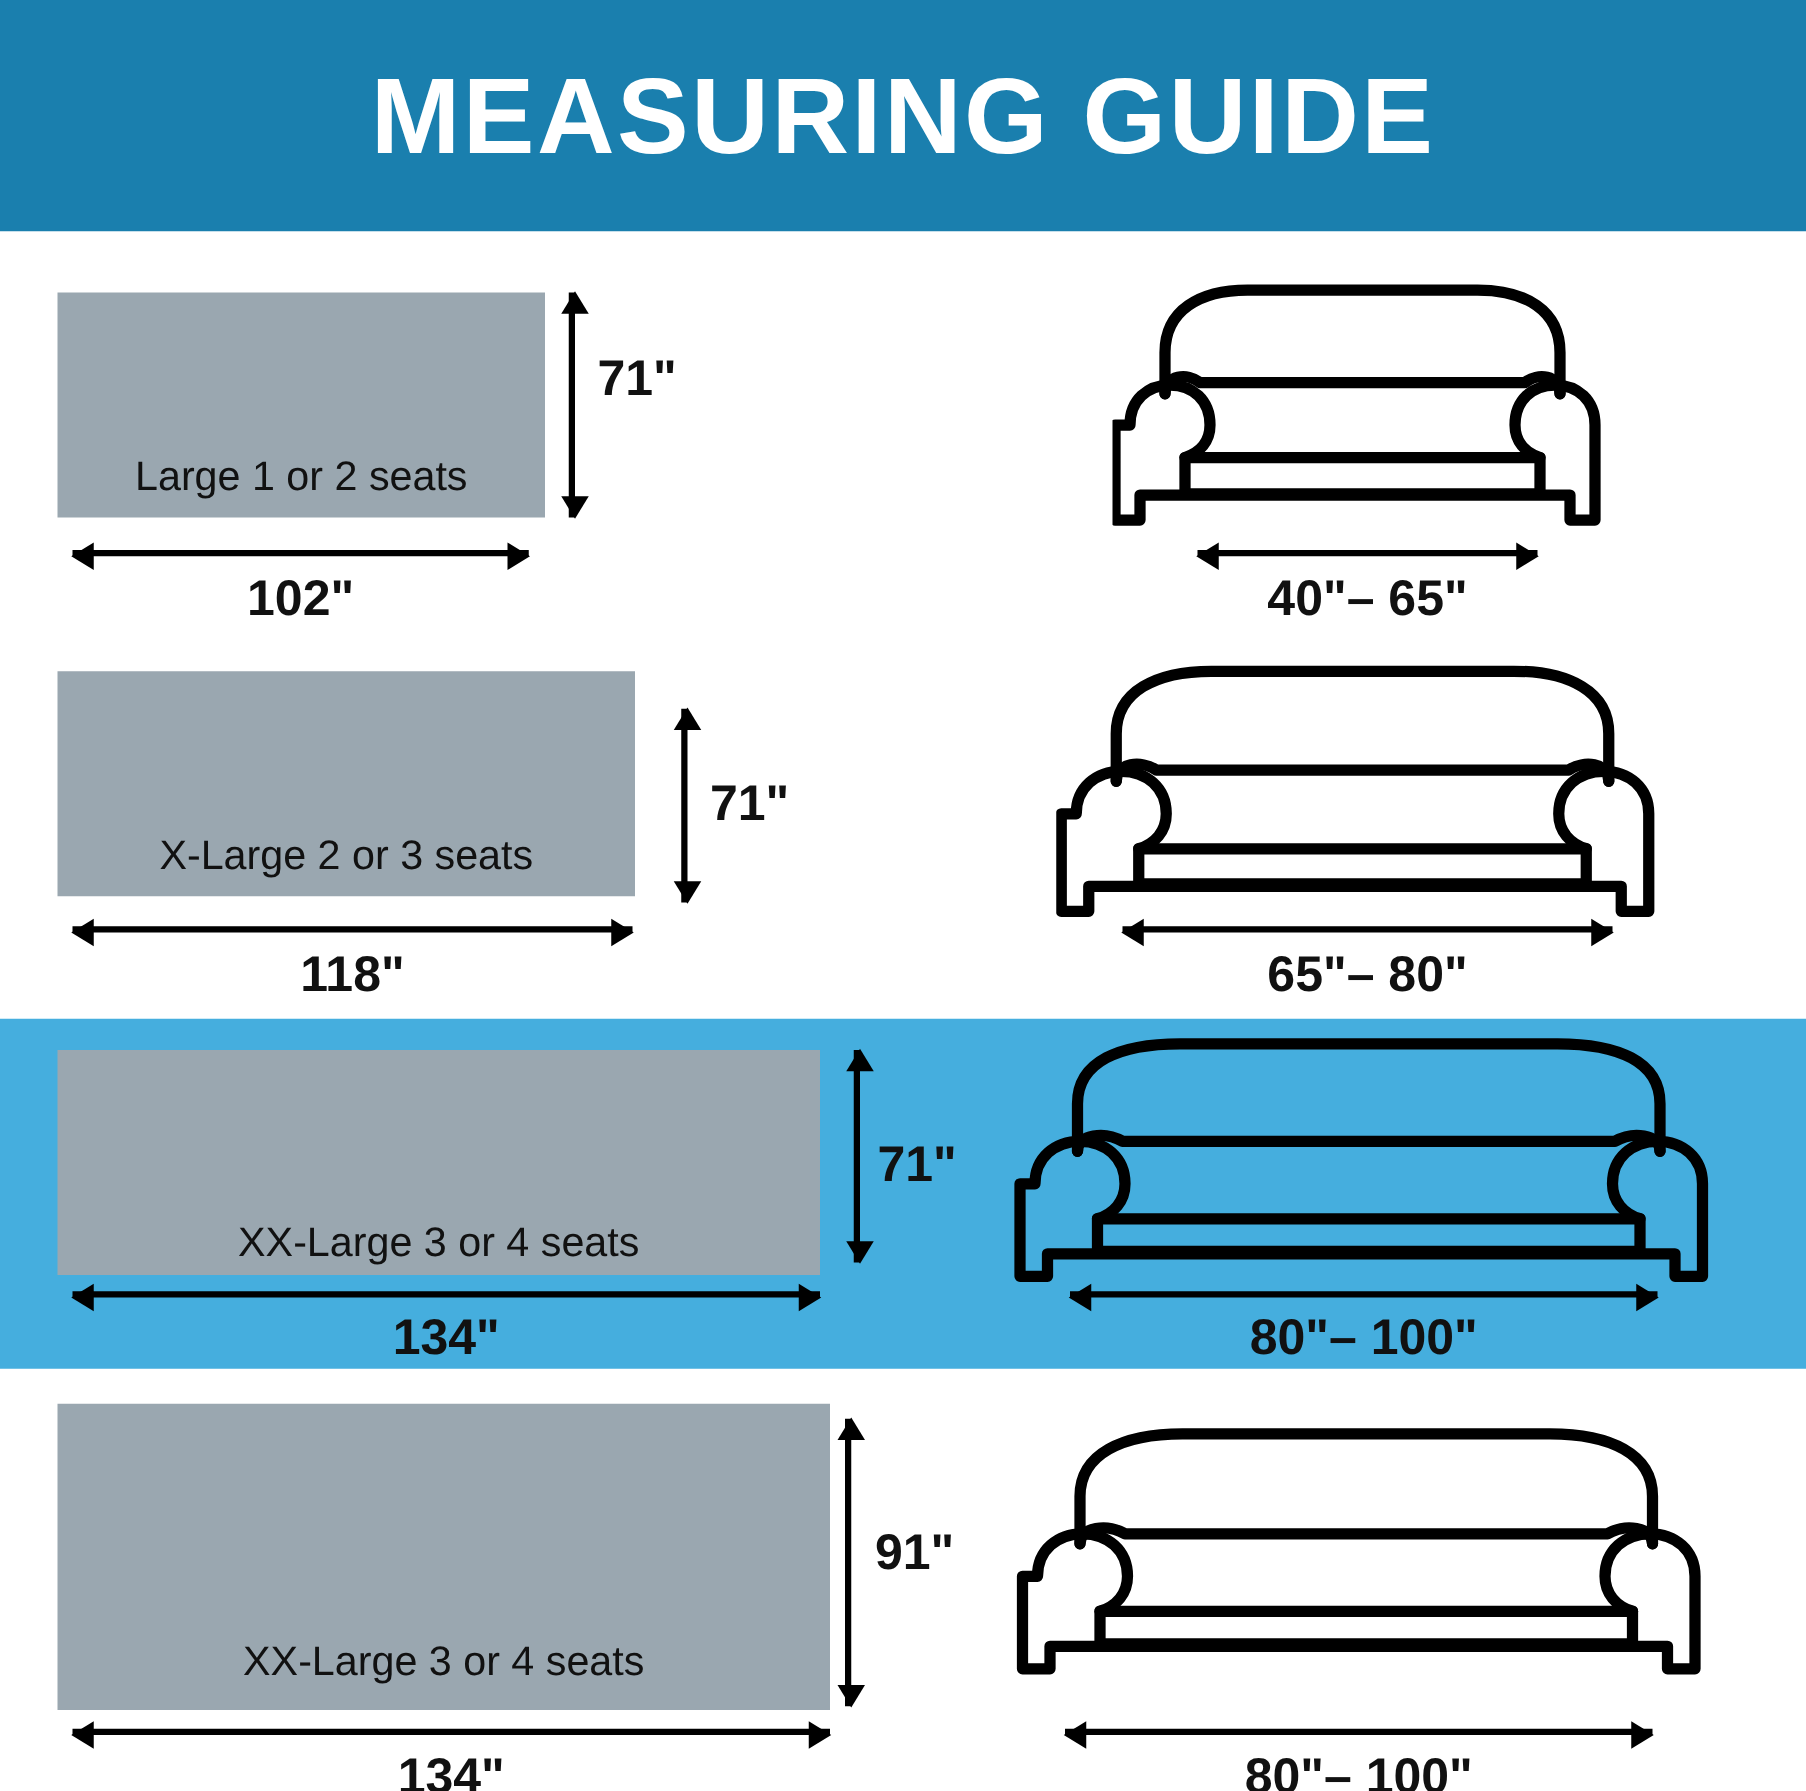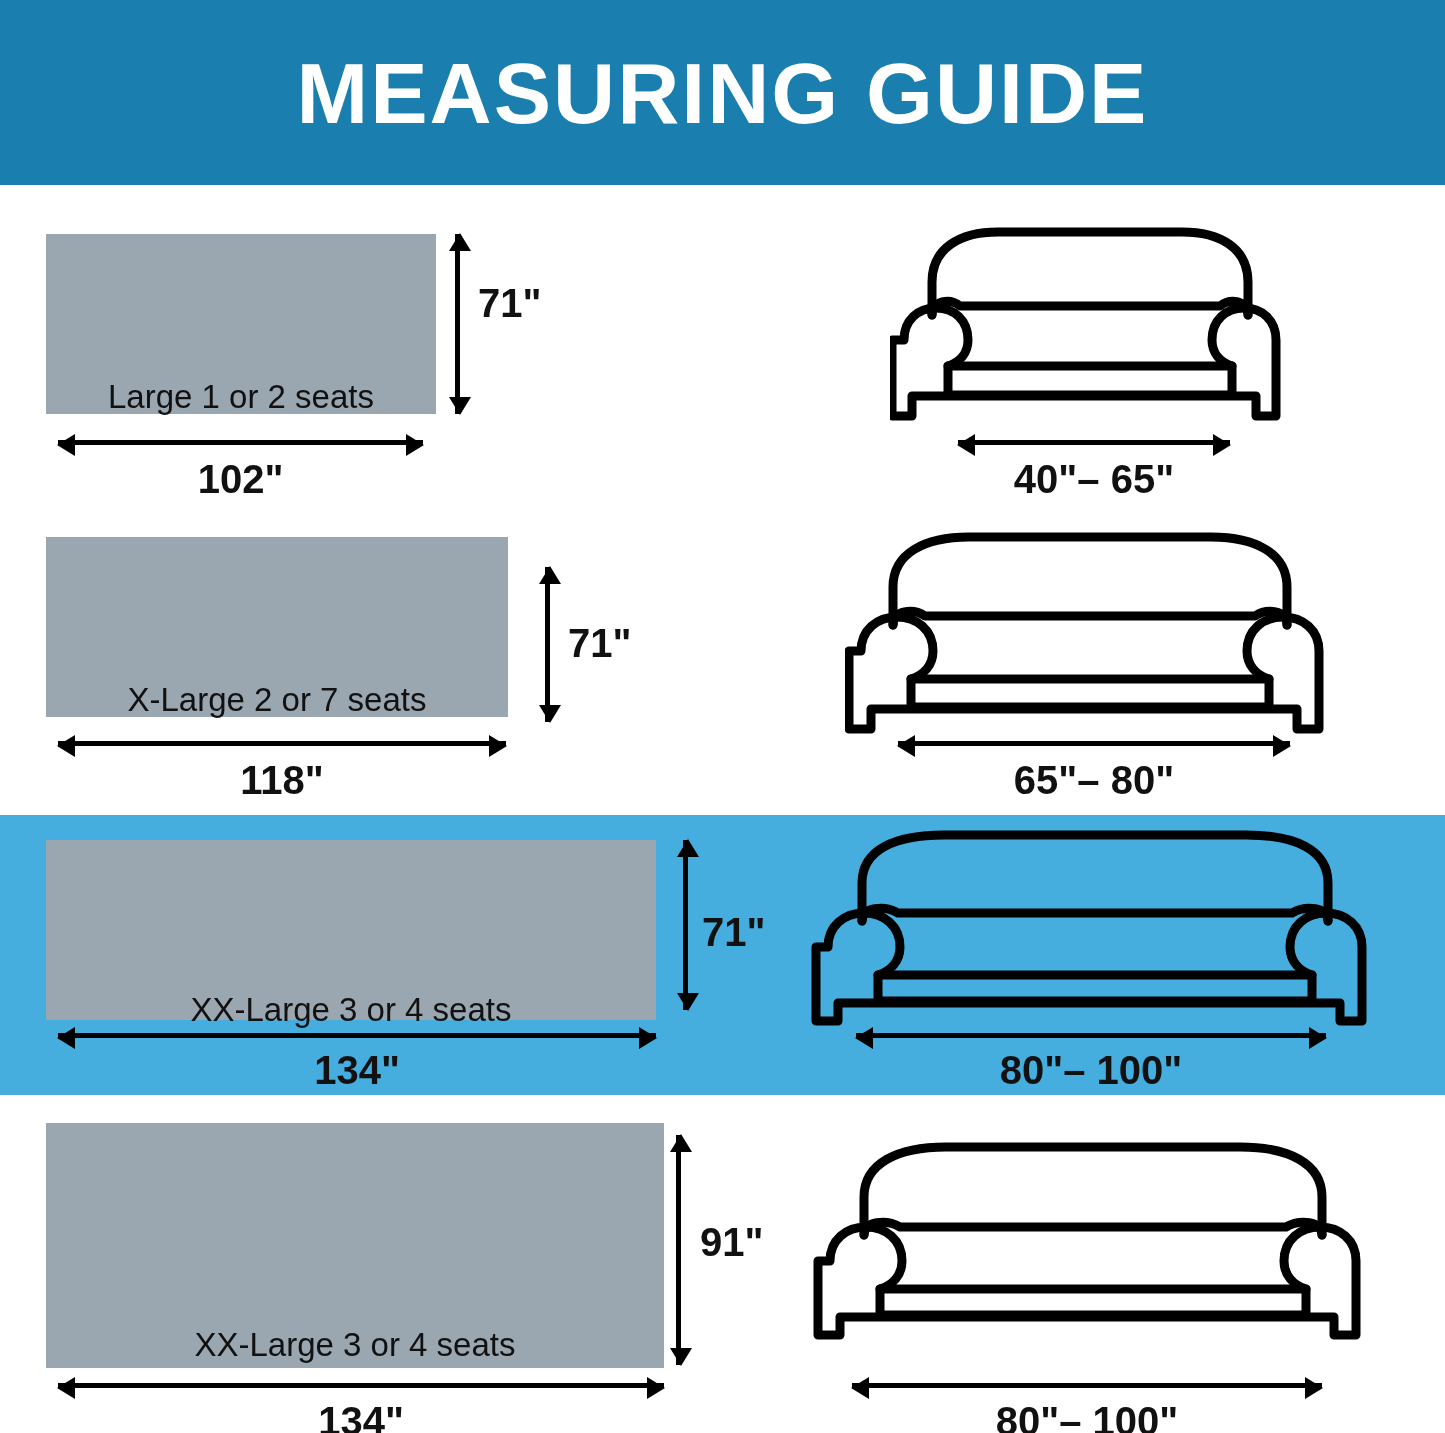--- a/index.html
+++ b/index.html
@@ -62,21 +62,20 @@
     box-sizing: border-box;
   }
   .cover-label {
     position: absolute;
     left: 0;
     width: 100%;
     text-align: center;
     font-size: 33px;
     color: #111111;
     white-space: nowrap;
-    margin-top: 16px;
   }
 
   
   .arrow-h {
     position: absolute;
     height: 0;
     border-top: 5px solid #000;
   }
   .arrow-h::before, .arrow-h::after {
     content: "";
@@ -166,21 +165,21 @@
       <div class="arrow-h" style="left:958px; top:255px; width:272px;"></div>
       <div class="dim-text center" style="left:938px; top:272px; width:312px;">40"– 65"</div>
 
     </div>
   </div>
 
   <div class="row" style="top:525px;height:290px;">
     <div class="row-inner">
 
       <div class="cover-box" style="left:46px; top:12px; width:462px; height:180px;"></div>
-      <div class="cover-label" style="left:46px; top:140px; width:462px;">X-Large  2 or 7 seats</div>
+      <div class="cover-label" style="left:46px; top:140px; width:462px;">X-Large  2 or 3 seats</div>
 
       <div class="arrow-v" style="left:545px; top:42px; height:155px;"></div>
       <div class="dim-text" style="left:568px; top:96px;">71"</div>
 
       <div class="arrow-h" style="left:58px; top:216px; width:448px;"></div>
       <div class="dim-text center" style="left:58px; top:233px; width:448px;">118"</div>
 
       <svg class="sofa" style="left:845px; top:0px;" width="490" height="212" viewBox="0 0 490 212">
         <g fill="none" stroke="#000" stroke-width="9" stroke-linejoin="round" stroke-linecap="round">
           <path d="M48,100 L48,62 C48,28 80,12 124,12 L366,12 C410,12 442,28 442,62 L442,100"></path>

